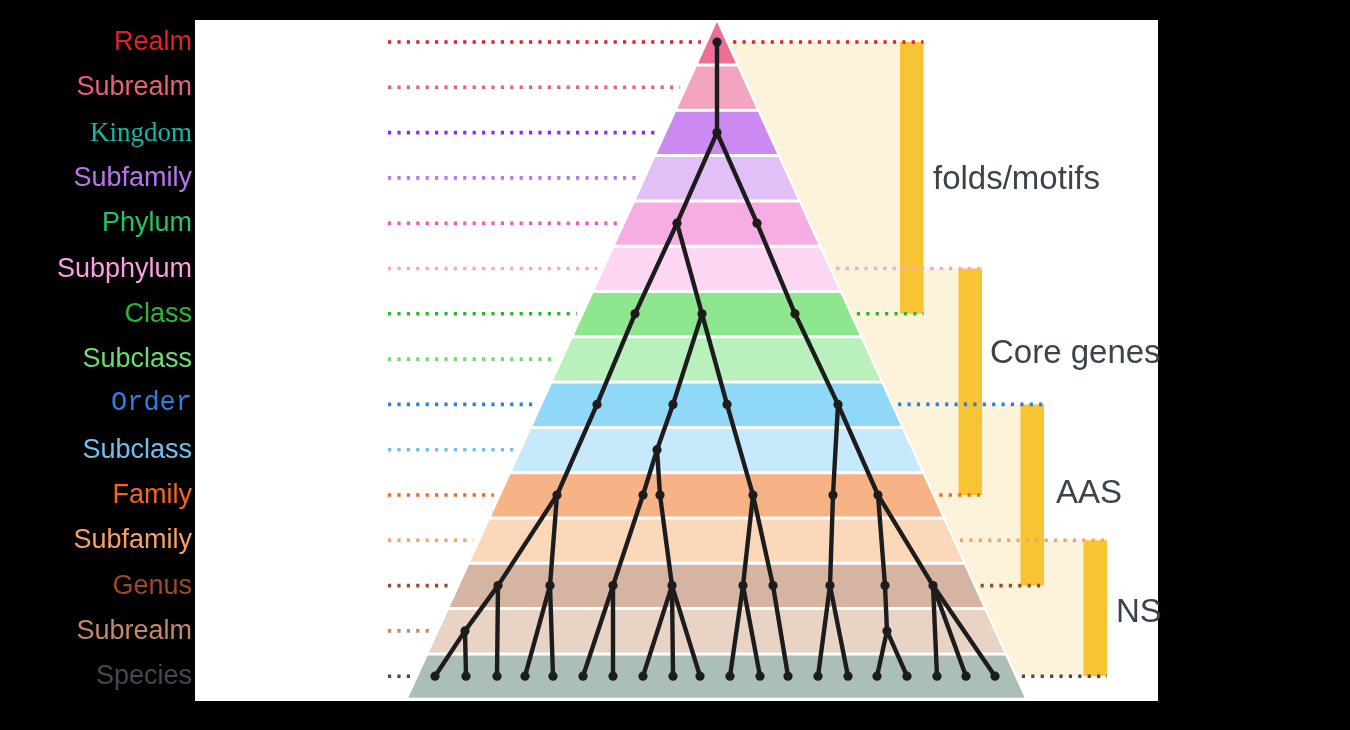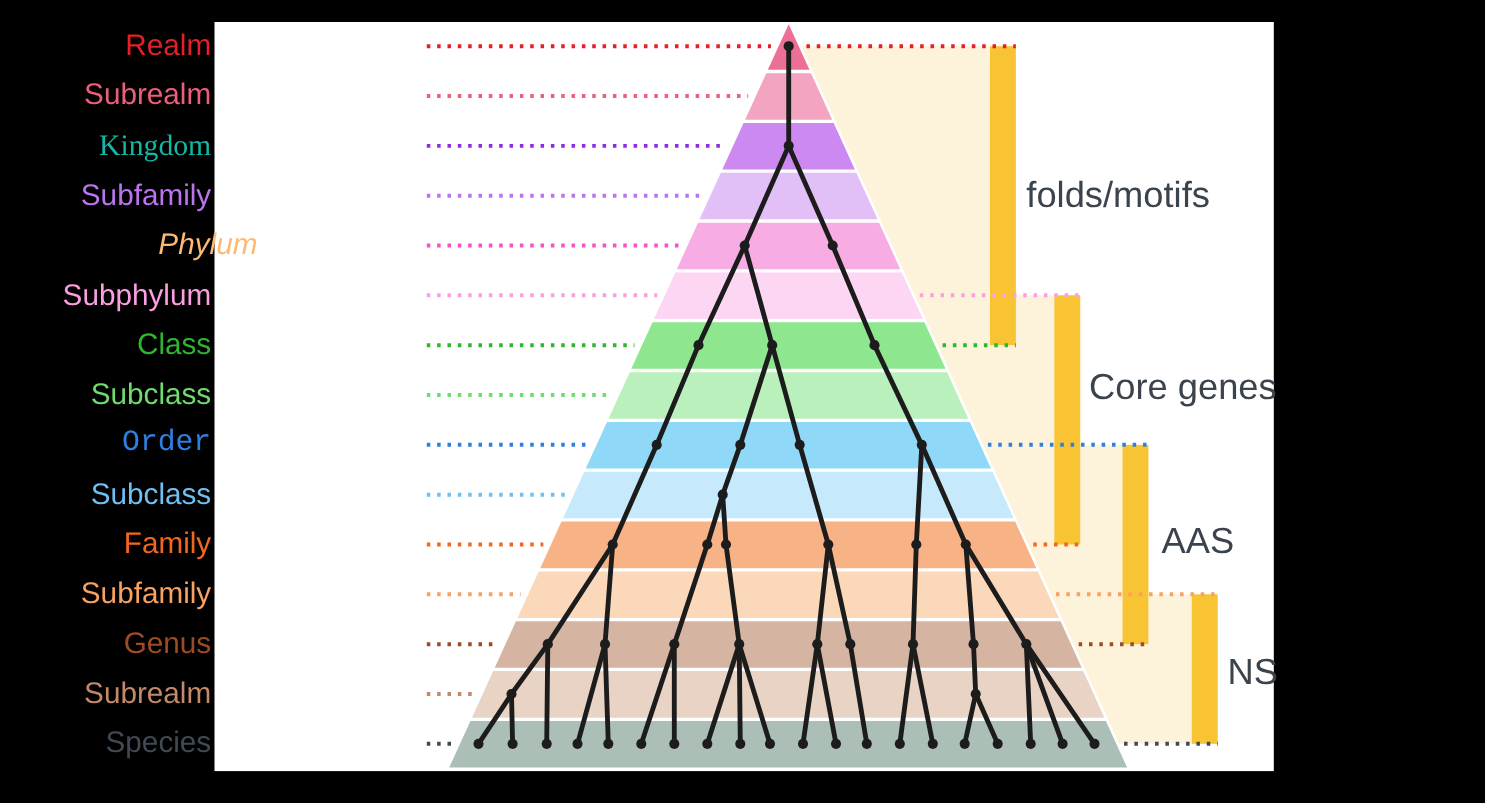--- a/index.html
+++ b/index.html
@@ -160,21 +160,21 @@
       <circle cx="907" cy="676.2" r="4.6" fill="#1c1c1c"></circle>
       <circle cx="937" cy="676.2" r="4.6" fill="#1c1c1c"></circle>
       <circle cx="966" cy="676.2" r="4.6" fill="#1c1c1c"></circle>
       <circle cx="995" cy="676.2" r="4.6" fill="#1c1c1c"></circle>
     </svg>
   <div id="labels-layer">
       <div class="lvl-label" style="right: 974px; top: 42px; color: rgb(228, 31, 38);">Realm</div>
       <div class="lvl-label" style="right: 974px; top: 87.3px; color: rgb(236, 95, 120);">Subrealm</div>
       <div class="lvl-label" style="right: 974px; top: 132.6px; color: #14b8a6; font-family: Liberation Serif, serif;">Kingdom</div>
       <div class="lvl-label" style="right: 974px; top: 177.9px; color: rgb(186, 116, 240);">Subfamily</div>
-      <div class="lvl-label" style="right: 932px; top: 223.2px; color: #fdba74; font-style: italic;">Phylum</div>
+      <div class="lvl-label" style="right: 974px; top: 223.2px; color: #22c55e;">Phylum</div>
       <div class="lvl-label" style="right: 974px; top: 268.5px; color: rgb(251, 159, 224);">Subphylum</div>
       <div class="lvl-label" style="right: 974px; top: 313.8px; color: rgb(46, 183, 46);">Class</div>
       <div class="lvl-label" style="right: 974px; top: 359.1px; color: rgb(110, 220, 110);">Subclass</div>
       <div class="lvl-label" style="right: 974px; top: 404.4px; color: rgb(46, 127, 223); font-family: Liberation Mono, monospace;">Order</div>
       <div class="lvl-label" style="right: 974px; top: 449.7px; color: rgb(111, 192, 241);">Subclass</div>
       <div class="lvl-label" style="right: 974px; top: 495px; color: rgb(242, 103, 31);">Family</div>
       <div class="lvl-label" style="right: 974px; top: 540.3px; color: rgb(249, 161, 96);">Subfamily</div>
       <div class="lvl-label" style="right: 974px; top: 585.6px; color: rgb(156, 75, 37);">Genus</div>
       <div class="lvl-label" style="right: 974px; top: 630.9px; color: rgb(194, 138, 105);">Subrealm</div>
       <div class="lvl-label" style="right: 974px; top: 676.2px; color: rgb(65, 74, 83);">Species</div>

